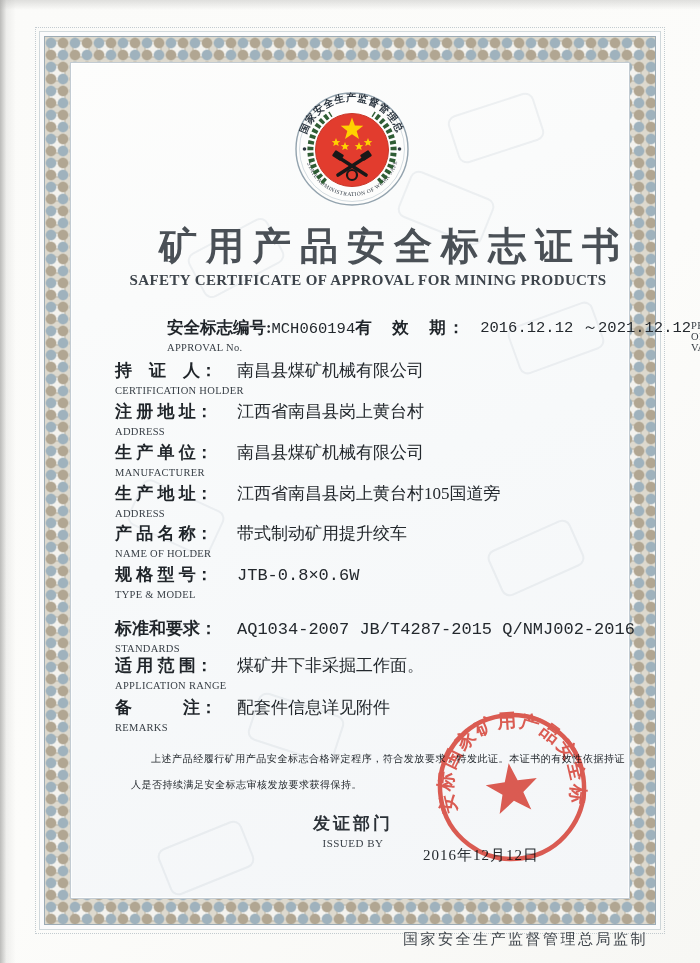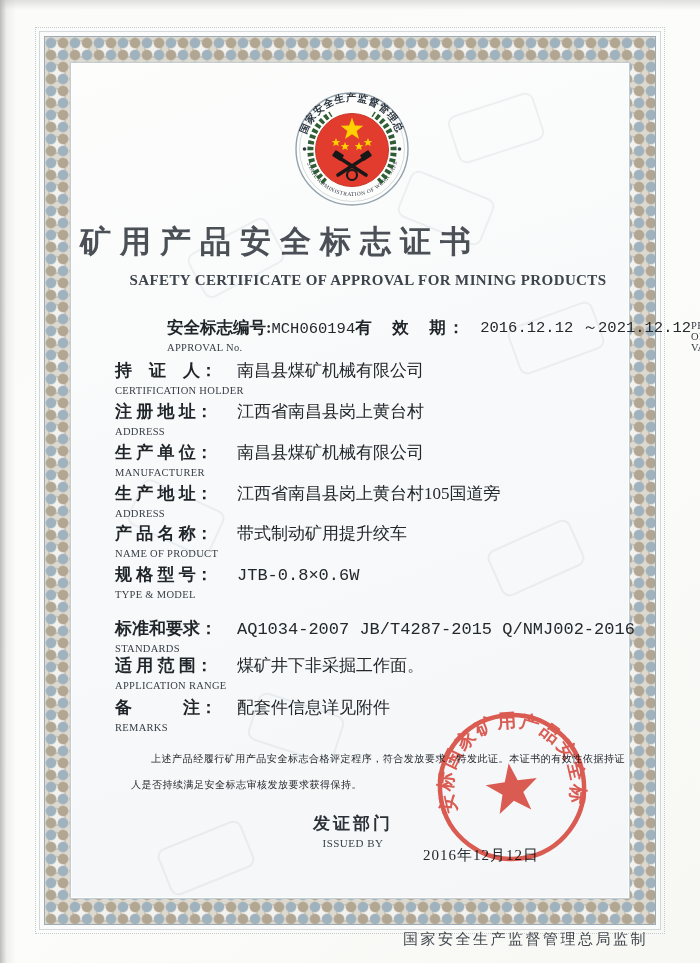--- a/index.html
+++ b/index.html
@@ -44,22 +44,22 @@
     border:1px solid #c2cbd2;
     box-shadow:inset 0 0 0 1px rgba(255,255,255,.8);
   }
 
   
   .wm{position:absolute;border:2px solid rgba(148,160,174,.13);border-radius:9px;pointer-events:none;}
 
   
   .emblem{position:absolute;left:223px;top:28px;width:116px;height:116px;}
   .title-cn{
-    position:absolute;left:0;right:0;top:158px;text-align:left;
-    font-size:31px;font-weight:bold;letter-spacing:9px;text-indent:9px;
+    position:absolute;left:0;right:0;top:158px;text-align:right;
+    font-size:38px;font-weight:bold;letter-spacing:9px;text-indent:9px;
     color:#4a5056;font-family:"Liberation Serif",serif;
   }
   .title-en{
     position:absolute;left:0;right:0;top:209px;text-align:center;
     font-size:15px;font-weight:bold;letter-spacing:.4px;color:#3d444b;padding-left:36px;
   }
 
   .approval-row{position:absolute;left:64px;top:254px;right:14px;display:flex;margin-left:32px;}
   .app-left{width:212px;}
   .app-right{flex:1;display:flex;flex-direction:row;}
@@ -183,21 +183,21 @@
           <div class="row r2">
             <div class="cn-line"><span class="lab">生 产 单 位：</span><span class="val">南昌县煤矿机械有限公司</span></div>
             <div class="sub-en">MANUFACTURER</div>
           </div>
           <div class="row r3">
             <div class="cn-line"><span class="lab">生 产 地 址：</span><span class="val">江西省南昌县岗上黄台村105国道旁</span></div>
             <div class="sub-en">ADDRESS</div>
           </div>
           <div class="row r4">
             <div class="cn-line"><span class="lab">产 品 名 称：</span><span class="val">带式制动矿用提升绞车</span></div>
-            <div class="sub-en">NAME OF PRODUCT</div>
+            <div class="sub-en">NAME OF HOLDER</div>
           </div>
           <div class="row r5">
             <div class="cn-line"><span class="lab">规 格 型 号：</span><span class="val mono">JTB-0.8×0.6W</span></div>
             <div class="sub-en">TYPE &amp; MODEL</div>
           </div>
           <div class="row r6">
             <div class="cn-line"><span class="lab">标准和要求：</span><span class="val mono">AQ1034-2007 JB/T4287-2015 Q/NMJ002-2016</span></div>
             <div class="sub-en">STANDARDS</div>
           </div>
           <div class="row r7">

